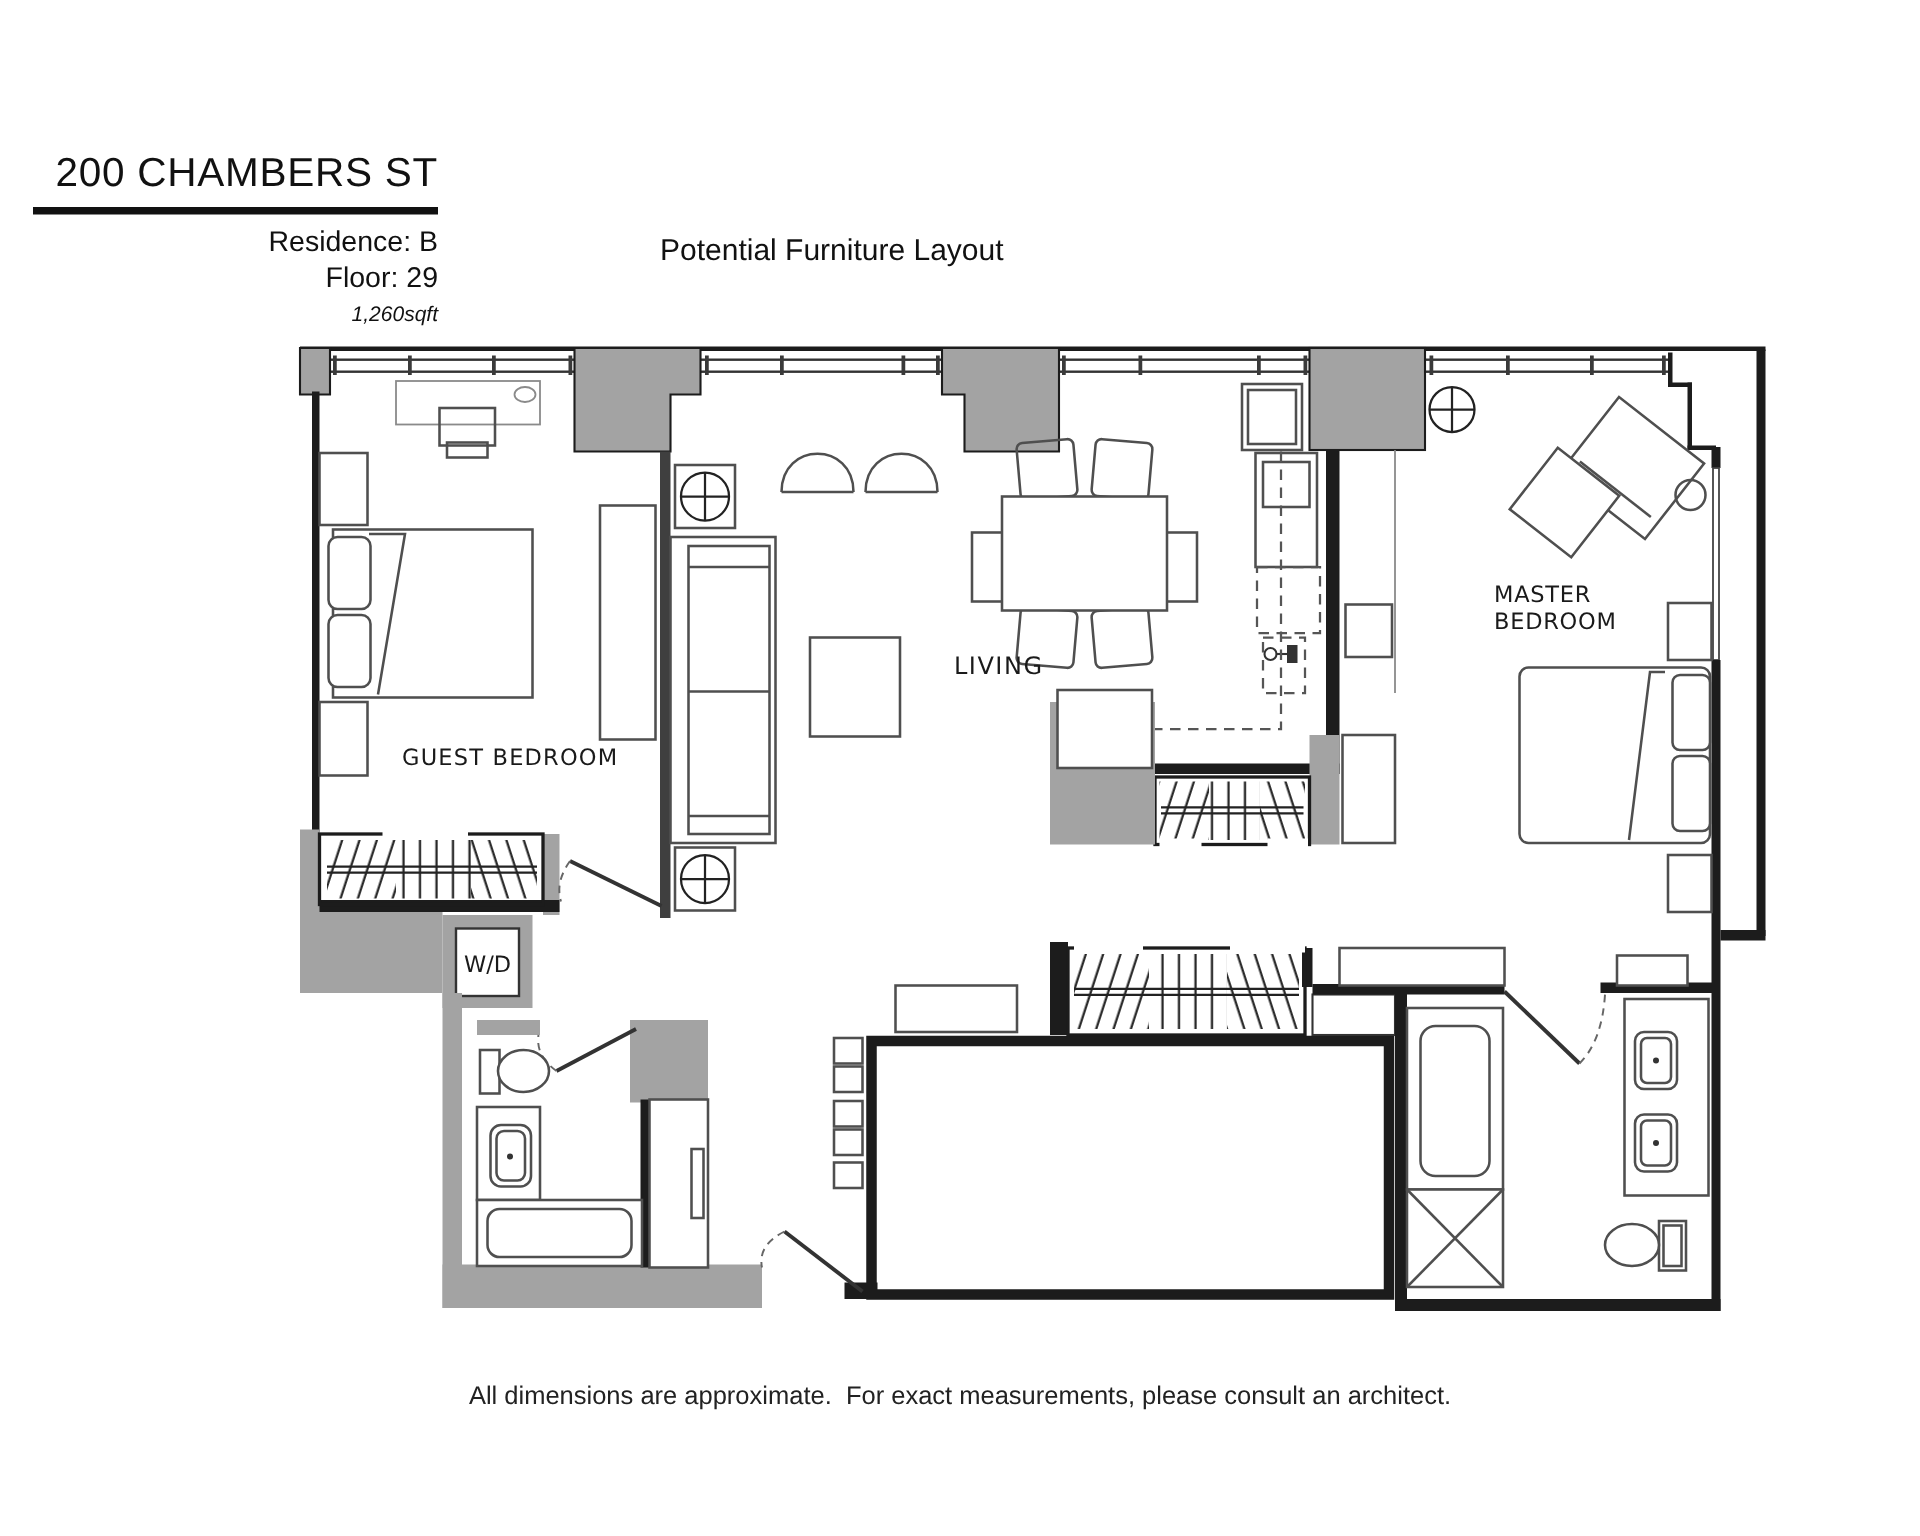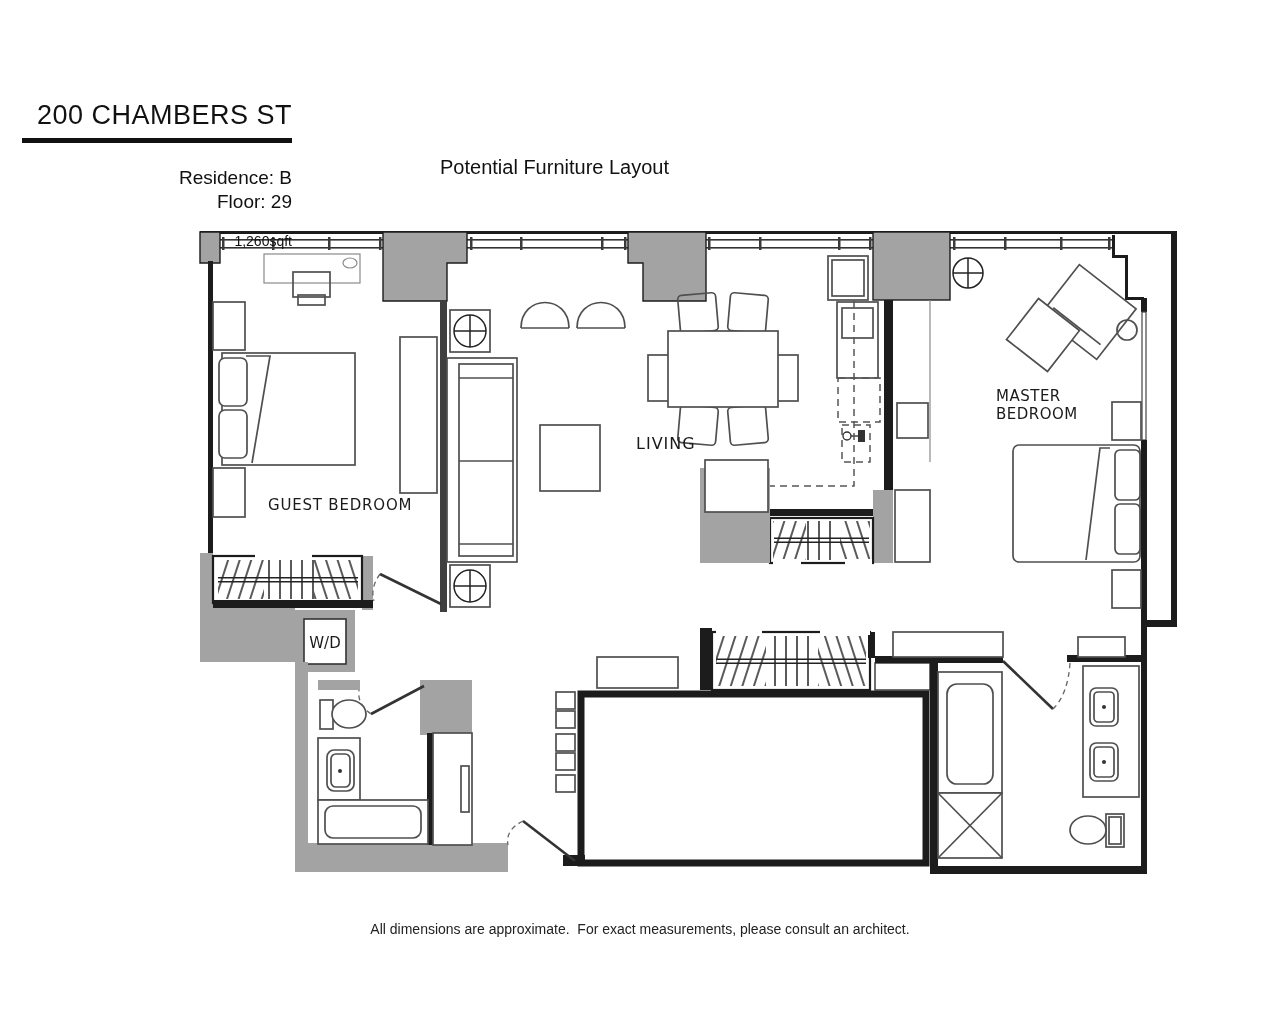--- a/index.html
+++ b/index.html
@@ -1,27 +1,27 @@
 <!DOCTYPE html>
 <html style="--wall: #1c1c1c; --column: #a3a3a3; --divider: #3f3f3f; --furniture: #4f4f4f; --background: #ffffff;"><head>
 <meta charset="utf-8">
 <style>
   html,body{margin:0;padding:0;background:#fff;}
   .page{position:relative;width:1280px;height:1024px;background:var(--background,#fff);
         font-family:"Liberation Sans", sans-serif;color:#111;overflow:hidden;}
   .header{position:absolute;left:22px;top:100px;text-align:right;}
   .header h1{margin:0;font-size:27px;font-weight:400;letter-spacing:0.5px;color:#111;}
   .header .rule{width:270px;height:5px;background:#111;margin-top:7px;}
-  .header .res{font-size:19px;margin-top:24px;}
+  .header .res{font-size:19px;margin-top:8px;}
   .header .flr{font-size:19px;margin-top:2px;}
-  .header .sqft{font-size:14px;margin-top:20px;}
+  .header .sqft{font-size:14px;margin-top:4px;font-style:italic;}
   .plan-title{position:absolute;left:440px;top:156px;width:430px;text-align:left;
               font-size:20px;color:#111;}
   .disclaimer{position:absolute;left:140px;top:921px;width:1000px;text-align:center;
-              font-size:14px;color:#222;white-space:pre;}
+              font-size:17px;color:#222;white-space:pre;}
   svg text{font-family:"DejaVu Sans","Liberation Sans",sans-serif;fill:#1a1a1a;}
   .wall{fill:var(--wall,#1c1c1c);}
   .col{fill:var(--column,#a3a3a3);stroke:var(--wall,#1c1c1c);stroke-width:1.4;}
   .gry{fill:var(--column,#a3a3a3);}
   .div{fill:var(--divider,#3f3f3f);}
   .fur{fill:#fff;stroke:var(--furniture,#4f4f4f);stroke-width:1.7;}
   .furn{fill:none;stroke:var(--furniture,#4f4f4f);stroke-width:1.7;}
   .thinl{fill:none;stroke:#8a8a8a;stroke-width:1.2;}
   .dashl{fill:none;stroke:#555;stroke-width:1.5;stroke-dasharray:7 5;}
   .doorl{fill:none;stroke:#333;stroke-width:2.6;}

